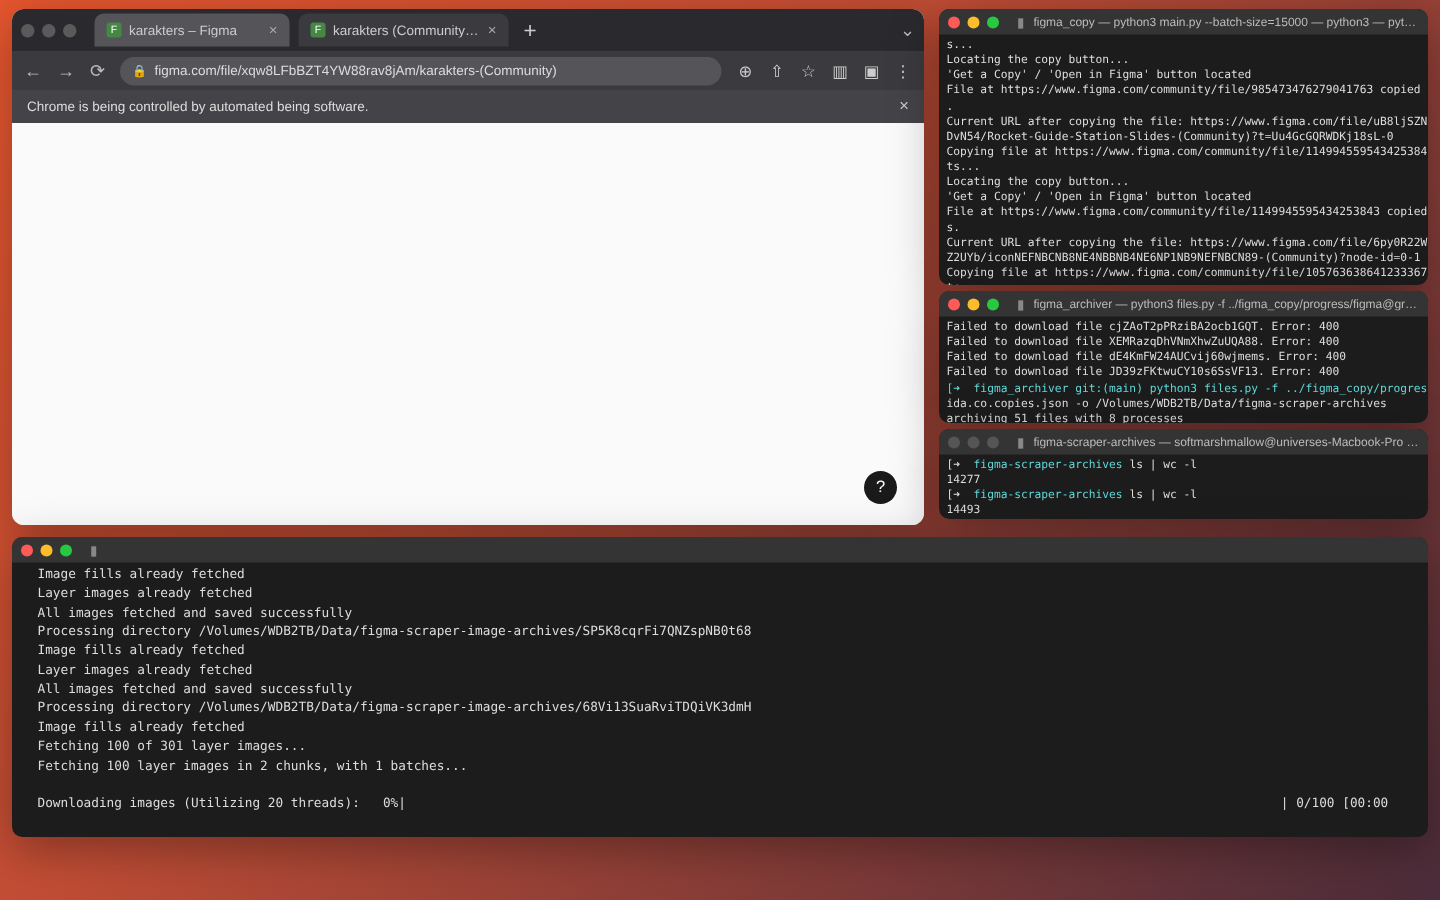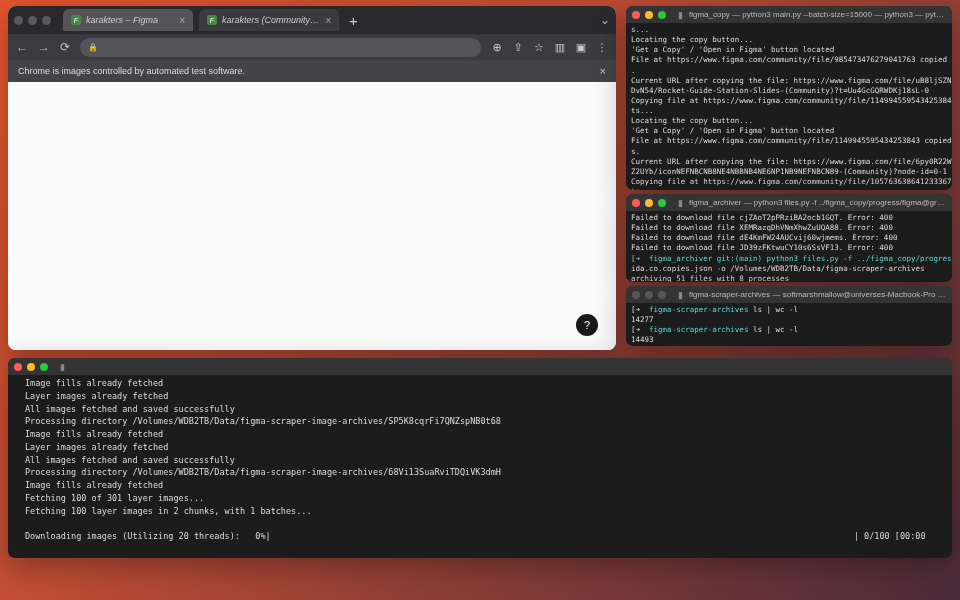--- a/index.html
+++ b/index.html
@@ -5,21 +5,21 @@
 * { margin:0; padding:0; box-sizing:border-box; }
 body { width:960px; height:600px; background:linear-gradient(135deg,#e6562e 0%,#c14d35 40%,#4a2c3a 100%); font-family:-apple-system,BlinkMacSystemFont,"Segoe UI",sans-serif; overflow:hidden; position:relative; }
 .mono { font-family:"Menlo","Monaco","Consolas",monospace; }
 
 
 .browser { position:absolute; left:8px; top:6px; width:608px; height:344px; background:#fff; border-radius:8px; box-shadow:0 8px 32px rgba(0,0,0,0.3); overflow:hidden; display:flex; flex-direction:column; }
 .browser-tabbar { height:28px; background:#2a2a2e; display:flex; align-items:center; padding:0 6px; gap:6px; }
 .traffic { display:flex; gap:5px; margin-right:6px; }
 .tlight { width:9px; height:9px; border-radius:50%; }
 .tl-r{background:#5a5a5a;} .tl-y{background:#5a5a5a;} .tl-g{background:#5a5a5a;}
-.tab { height:22px; background:#3b3b3f; border-radius:6px 6px 0 0; display:flex; align-items:center; padding:0 8px; font-size:9px; color:#ccc; gap:5px; min-width:130px; max-width:140px;font-style:italic; }
+.tab { height:22px; background:#3b3b3f; border-radius:6px 6px 0 0; display:flex; align-items:center; padding:0 8px; font-size:9px; color:#ccc; gap:5px; min-width:130px; max-width:140px; }
 .tab.active { background:#545459; }
 .tab-ico { width:10px; height:10px; background:#484; border-radius:2px; flex-shrink:0; display:inline-flex; align-items:center; justify-content:center; font-size:7px;color:#fff;}
 .tab-title { white-space:nowrap; overflow:hidden; text-overflow:ellipsis; flex:1; }
 .tab-x { color:#aaa; font-size:10px; cursor:pointer; }
 .newtab { color:#ccc; font-size:15px; padding:0 4px; }
 .addrbar { height:26px; background:#3b3b3f; display:flex; align-items:center; padding:0 8px; gap:10px; }
 .navico { color:#bbb; font-size:12px; }
 .url { flex:1; background:#545459; height:19px; border-radius:10px; display:flex; align-items:center; padding:0 8px; font-size:9px; color:#ddd; gap:5px; }
 .lockico{color:#ddd;font-size:8px;}
 .addr-right { display:flex; gap:9px; align-items:center; color:#ccc; font-size:11px; }
@@ -71,32 +71,33 @@
     <span class="newtab">+</span>
     <span style="flex:1"></span>
     <span class="navico">⌄</span>
   </div>
   <div class="addrbar">
     <span class="navico">←</span>
     <span class="navico">→</span>
     <span class="navico">⟳</span>
     <div class="url">
       <span class="lockico">🔒</span>
+      <span>figma.com/file/xqw8LFbBZT4YW88rav8jAm/karakters-(Community)</span>
     </div>
     <div class="addr-right">
       <span class="ico">⊕</span>
       <span class="ico">⇧</span>
       <span class="ico">☆</span>
       <span class="ico">▥</span>
       <span class="ico">▣</span>
       <span class="ico">⋮</span>
     </div>
   </div>
   <div class="infobar">
-    <span>Chrome is images controlled by automated test software.</span>
+    <span>Chrome is being controlled by automated being software.</span>
     <span class="x">×</span>
   </div>
   <div class="browser-body">
     <div class="help-fab">
         <span>?</span>
       </div>
   </div>
 </div>
 
 <div class="term t1">

